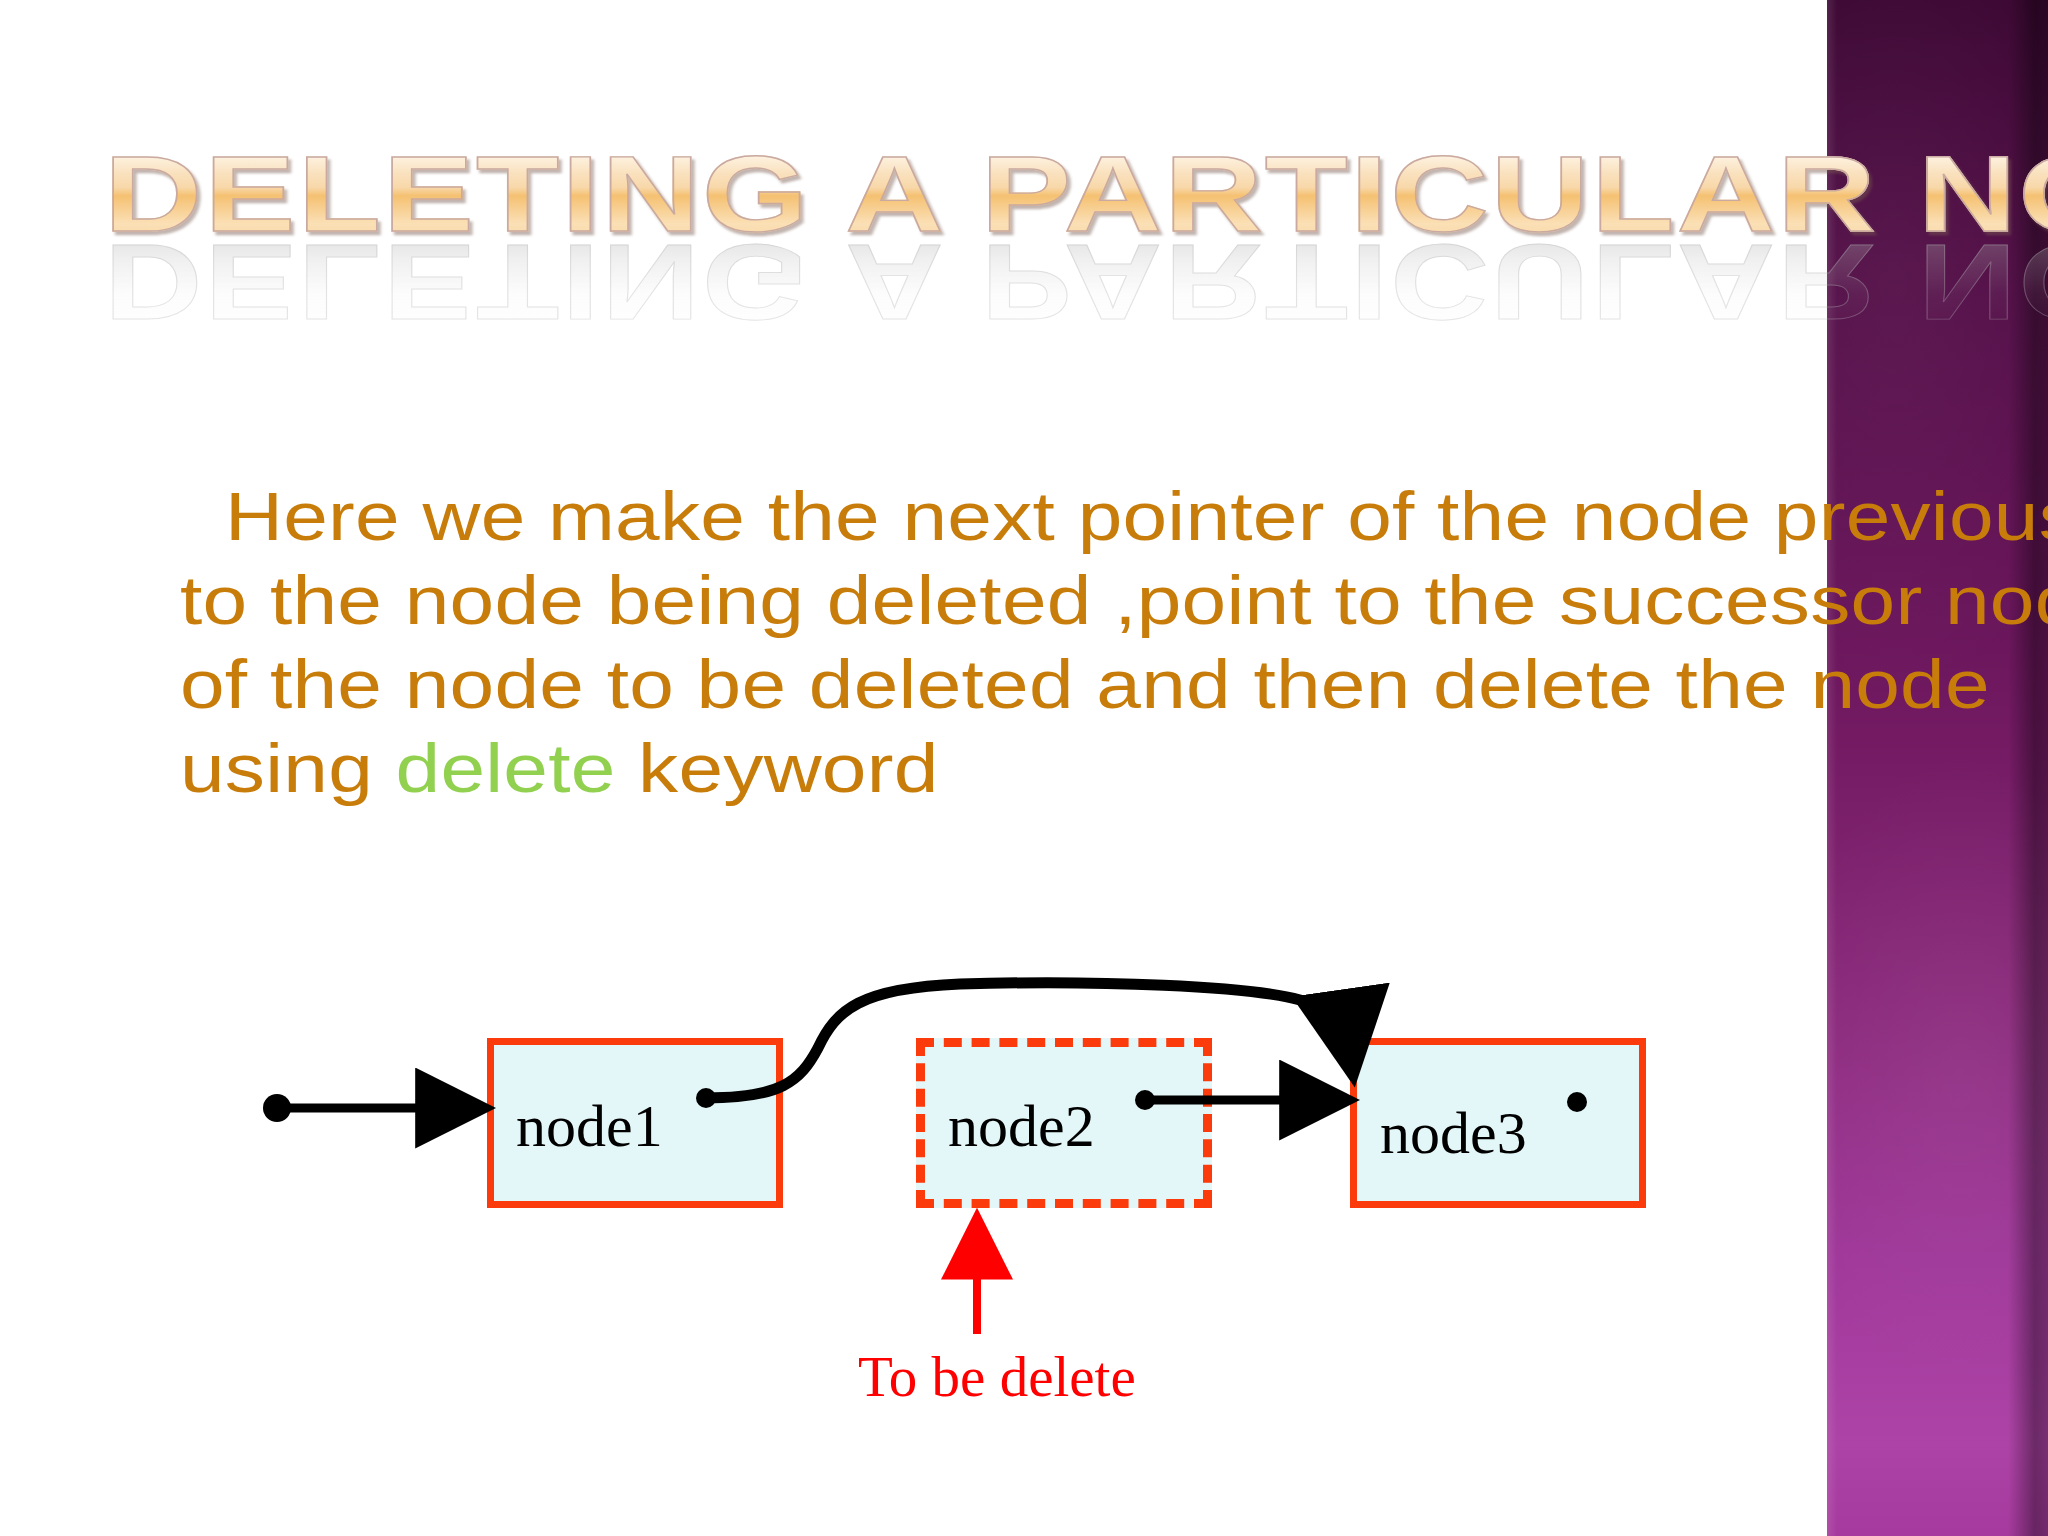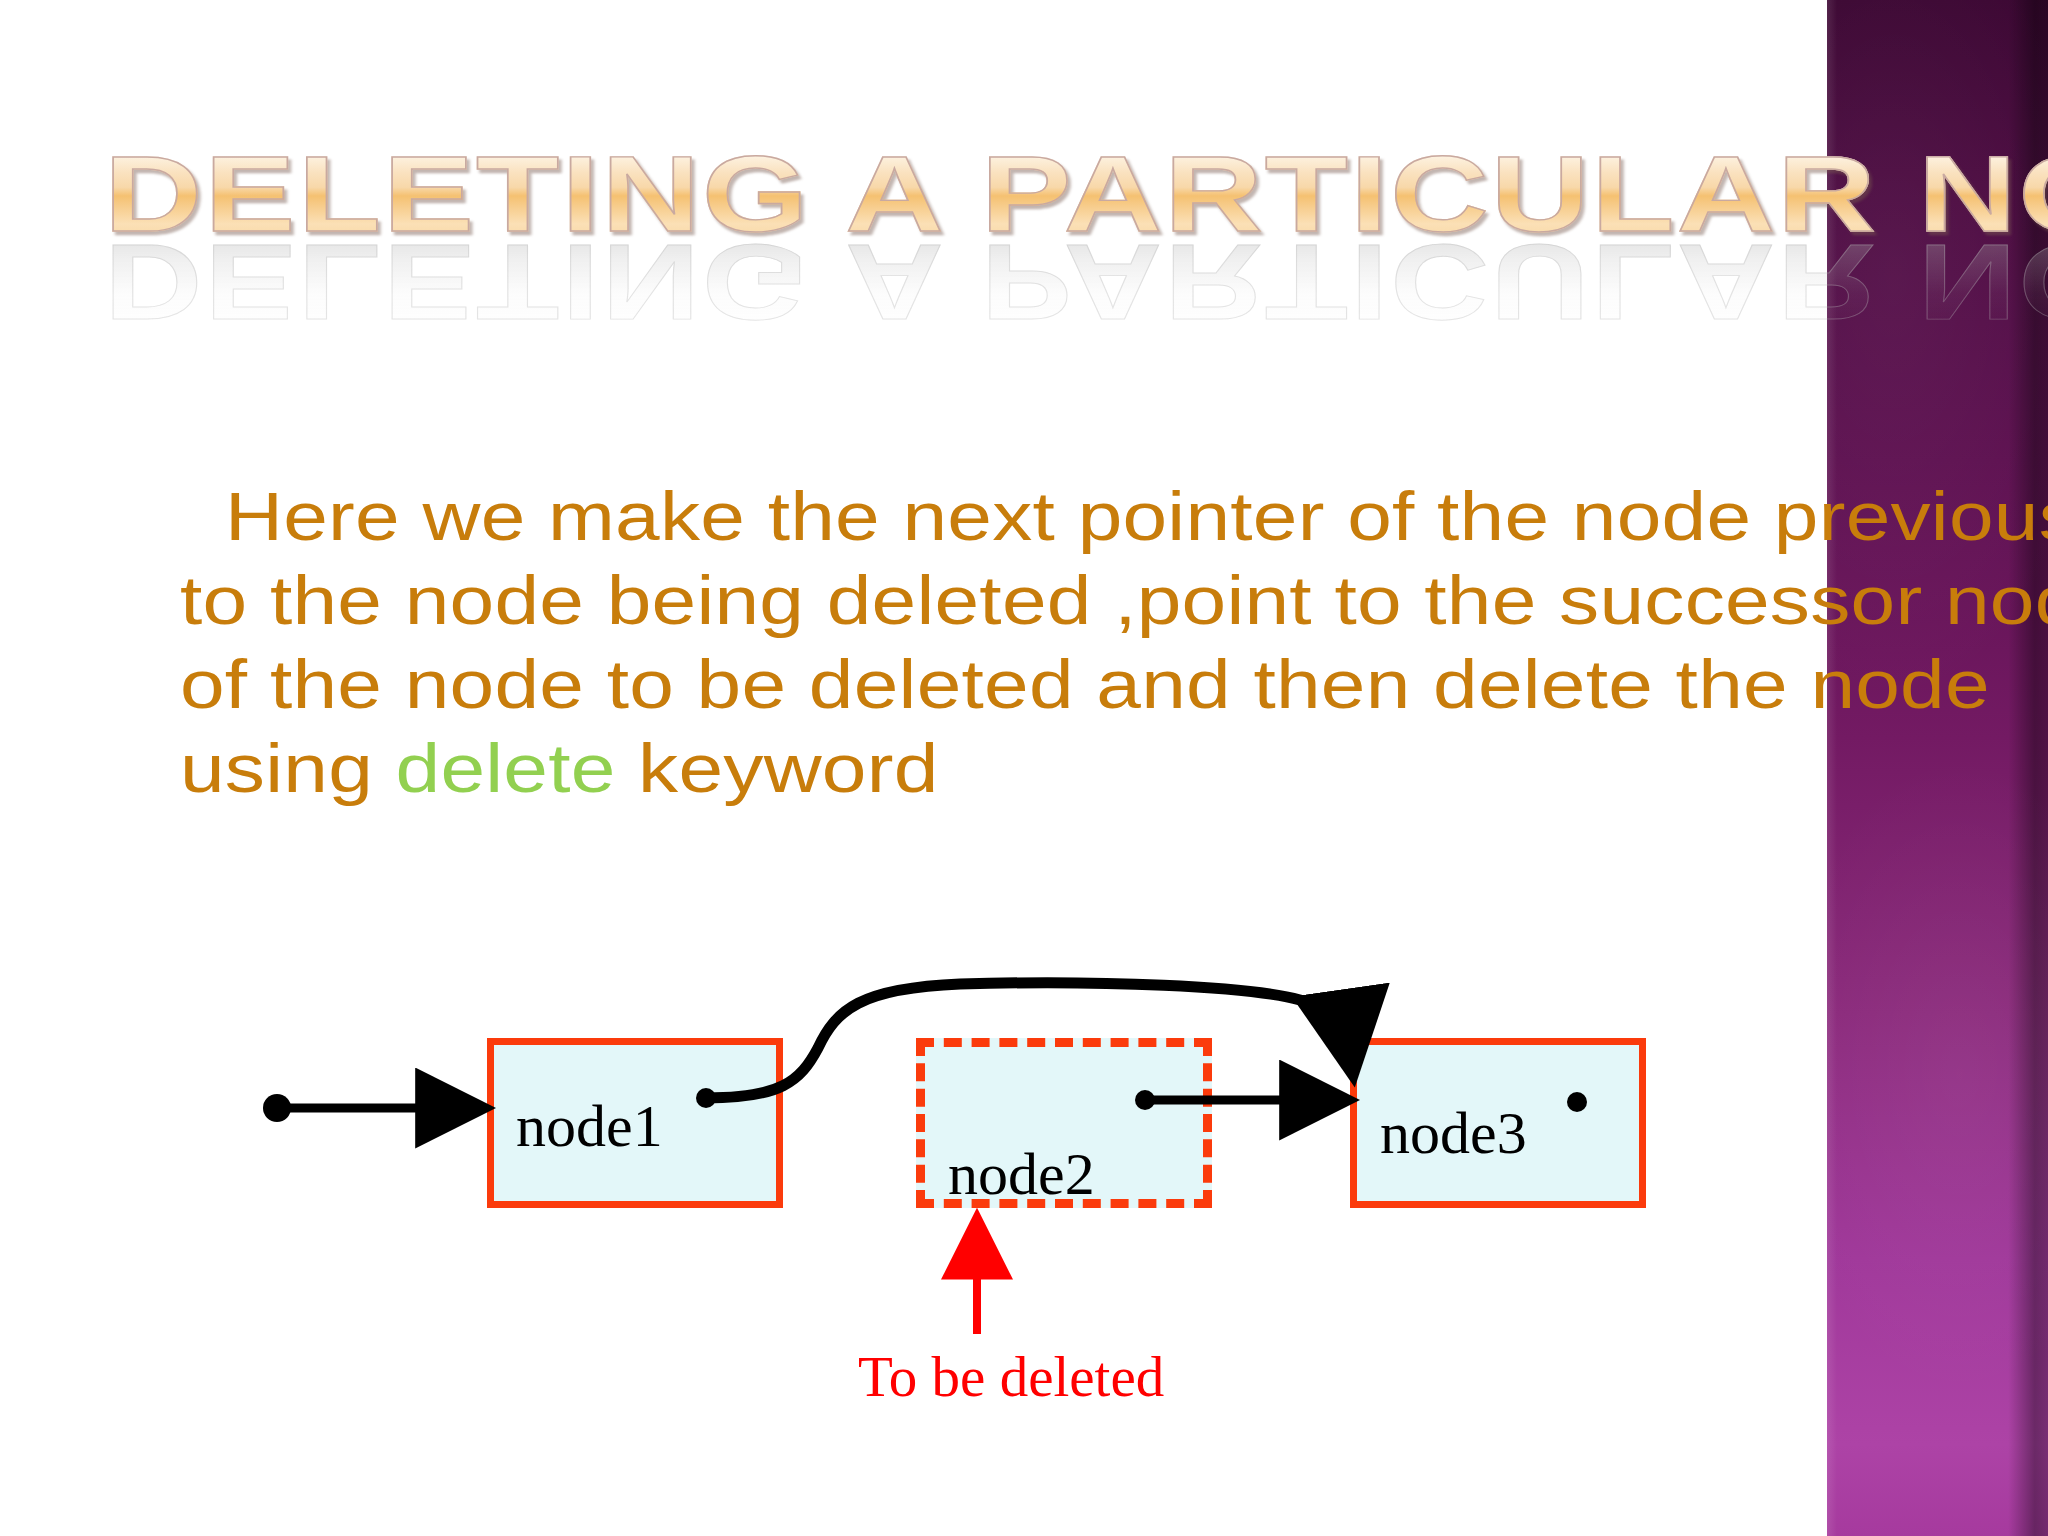--- a/index.html
+++ b/index.html
@@ -196,21 +196,21 @@
 
   <div id="body-text"><span>  Here we make the next pointer of the node previous to the node being deleted ,point to the successor node of the node to be deleted and then delete the node using </span><span class="kw">delete</span><span> keyword</span></div>
 
   <div id="diagram">
 
     <div class="node-box node-solid" style="left:487px; top:98px; width:296px; height:170px;"></div>
     <div class="node-label" style="left:516px; top:152px;">node1</div>
     <div class="ptr-dot" style="left:696px; top:148px;"></div>
 
     <div class="node-box node-dashed" style="left:916px; top:98px; width:296px; height:170px;"></div>
-    <div class="node-label" style="left:948px; top:152px;margin-top:48px;">node2</div>
+    <div class="node-label" style="left:948px; top:152px;">node2</div>
     <div class="ptr-dot" style="left:1135px; top:150px;"></div>
 
     <div class="node-box node-solid" style="left:1350px; top:98px; width:296px; height:170px;"></div>
     <div class="node-label" style="left:1380px; top:152px;margin-top:7px;">node3</div>
     <div class="ptr-dot" style="left:1567px; top:152px;"></div>
 
     <svg class="overlay" viewBox="0 0 2048 520">
       <defs>
         <marker id="arrowBlack" markerWidth="9" markerHeight="9" refX="7.2" refY="4.5" orient="auto">
           <path d="M0,0 L9,4.5 L0,9 z" fill="#000000"></path>
@@ -224,17 +224,17 @@
       <line x1="283" y1="168" x2="480" y2="168" stroke="#000000" stroke-width="9" marker-end="url(#arrowBlack)"></line>
 
       <path d="M 706 158 C 780 158 800 142 818 108 C 836 70 860 48 960 44
                C 1100 40 1250 46 1300 60 C 1345 74 1348 100 1352 128" stroke="#000000" stroke-width="11" fill="none" stroke-linecap="round" marker-end="url(#arrowBlack)"></path>
 
       <line x1="1145" y1="160" x2="1344" y2="160" stroke="#000000" stroke-width="9" marker-end="url(#arrowBlack)"></line>
 
       <line x1="977" y1="394" x2="977" y2="282" stroke="#ff0000" stroke-width="8" marker-end="url(#arrowRed)"></line>
     </svg>
 
-    <div id="annotation-label" style="left:858px; top:404px;">To be deleted</div>
+    <div id="annotation-label" style="left:858px; top:404px;">To be delete</div>
 
   </div>
 
 </div>
 
 </body></html>

